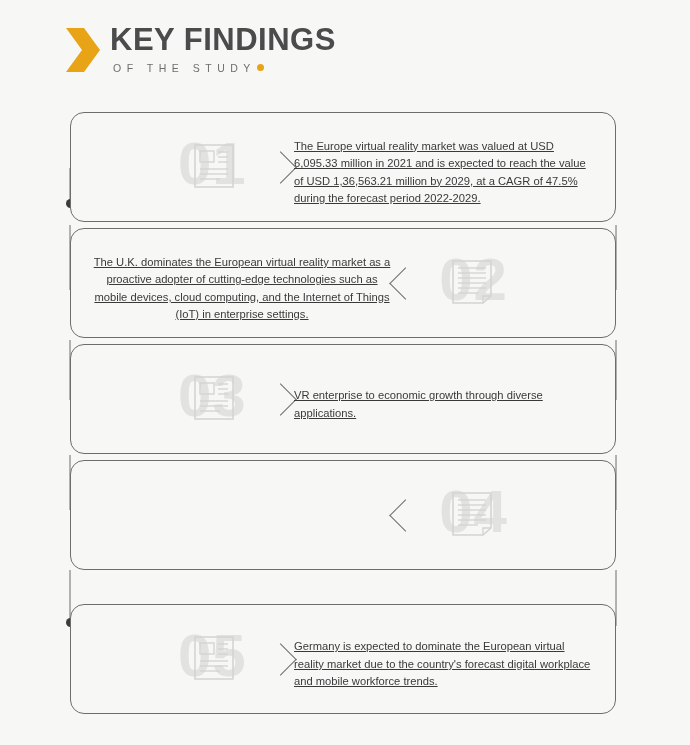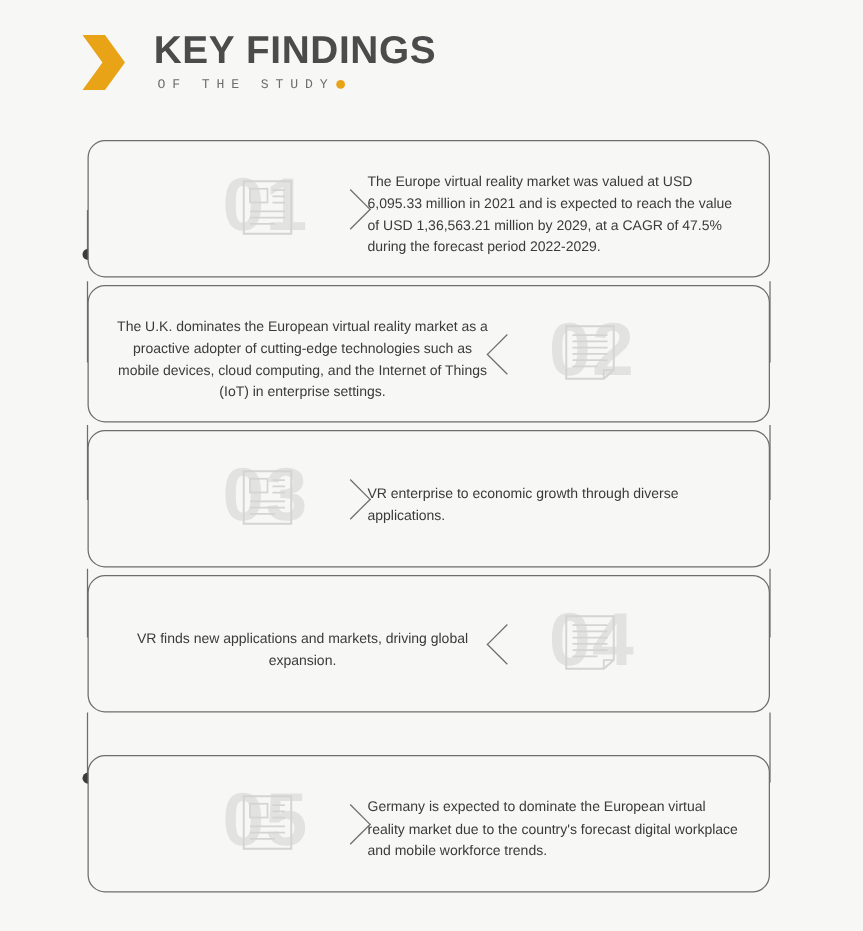--- a/index.html
+++ b/index.html
@@ -16,21 +16,20 @@
     position: relative;
   }
 
   
   .header {
     position: absolute;
     left: 66px;
     top: 24px;
     display: flex;
     align-items: flex-start;
-    gap: 13px;
   }
   .chevron-mark {
     width: 34px;
     height: 44px;
     margin-top: 4px;
     margin-right: 10px;
     flex: none;
   }
   .title-block {
     display: flex;
@@ -42,21 +41,20 @@
     font-weight: bold;
     letter-spacing: 0.5px;
     color: #4b4b4b;
     line-height: 1.05;
   }
   .title-sub-row {
     display: flex;
     align-items: center;
     margin-top: 5px;
     margin-left: 3px;
-    font-family: Liberation Mono, monospace;
   }
   .title-sub {
     font-size: 10.5px;
     letter-spacing: 5.5px;
     color: #6e6e6e;
   }
   .sub-dot {
     width: 7px;
     height: 7px;
     border-radius: 50%;
@@ -135,20 +133,21 @@
   .text {
     position: absolute;
     top: 0;
     height: 121px;
     width: 300px;
     display: flex;
     align-items: center;
     font-size: 11.2px;
     line-height: 1.55;
     color: #3a3a3a;
+    text-decoration: underline;
   }
   .row.left-num .text {
     right: 22px;
     text-align: left;
   }
   .row.right-num .text {
     left: 22px;
     text-align: center;
   }
 
@@ -253,21 +252,20 @@
   <svg class="doc-icon" viewBox="0 0 44 48">
     <path d="M3 3 H41 V38 L33 45 H3 Z" fill="none" stroke="#d4d4d2" stroke-width="1.6"></path>
     <path d="M41 38 L33 38 L33 45" fill="none" stroke="#d4d4d2" stroke-width="1.4"></path>
     <line x1="8" y1="10" x2="36" y2="10" stroke="#d4d4d2" stroke-width="1.4"></line>
     <line x1="8" y1="15" x2="36" y2="15" stroke="#d4d4d2" stroke-width="1.4"></line>
     <line x1="8" y1="20" x2="36" y2="20" stroke="#d4d4d2" stroke-width="1.4"></line>
     <line x1="8" y1="25" x2="36" y2="25" stroke="#d4d4d2" stroke-width="1.4"></line>
     <line x1="8" y1="30" x2="36" y2="30" stroke="#d4d4d2" stroke-width="1.4"></line>
     <line x1="8" y1="35" x2="28" y2="35" stroke="#d4d4d2" stroke-width="1.4"></line>
   </svg>
-  <div class="text">VR finds new applications and markets, driving global expansion.</div>
 </div>
 
 <div class="row left-num" style="top:604px;">
   <div class="bubble"></div>
   <div class="notch"></div>
   <div class="num">05</div>
   <svg class="doc-icon" viewBox="0 0 44 48">
     <path d="M3 3 H41 V45 H3 Z" fill="none" stroke="#d4d4d2" stroke-width="1.6"></path>
     <rect x="8" y="9" width="14" height="11" fill="none" stroke="#d4d4d2" stroke-width="1.4"></rect>
     <line x1="26" y1="10" x2="36" y2="10" stroke="#d4d4d2" stroke-width="1.4"></line>

